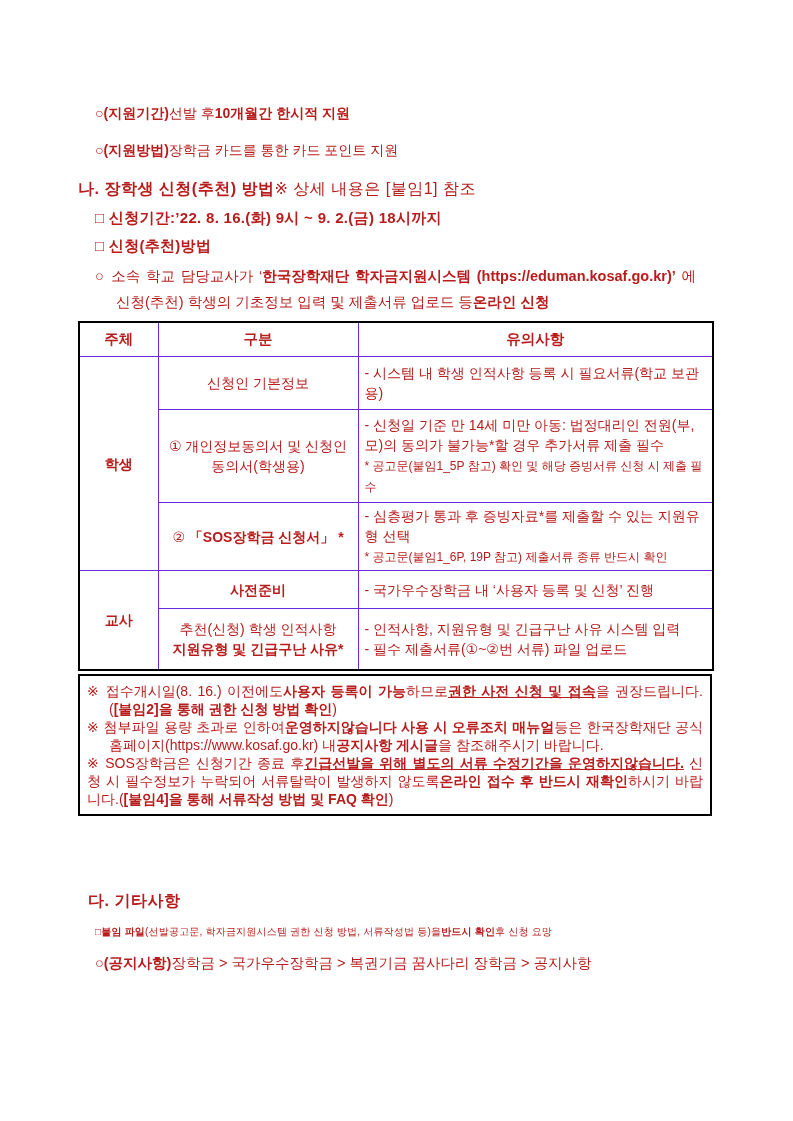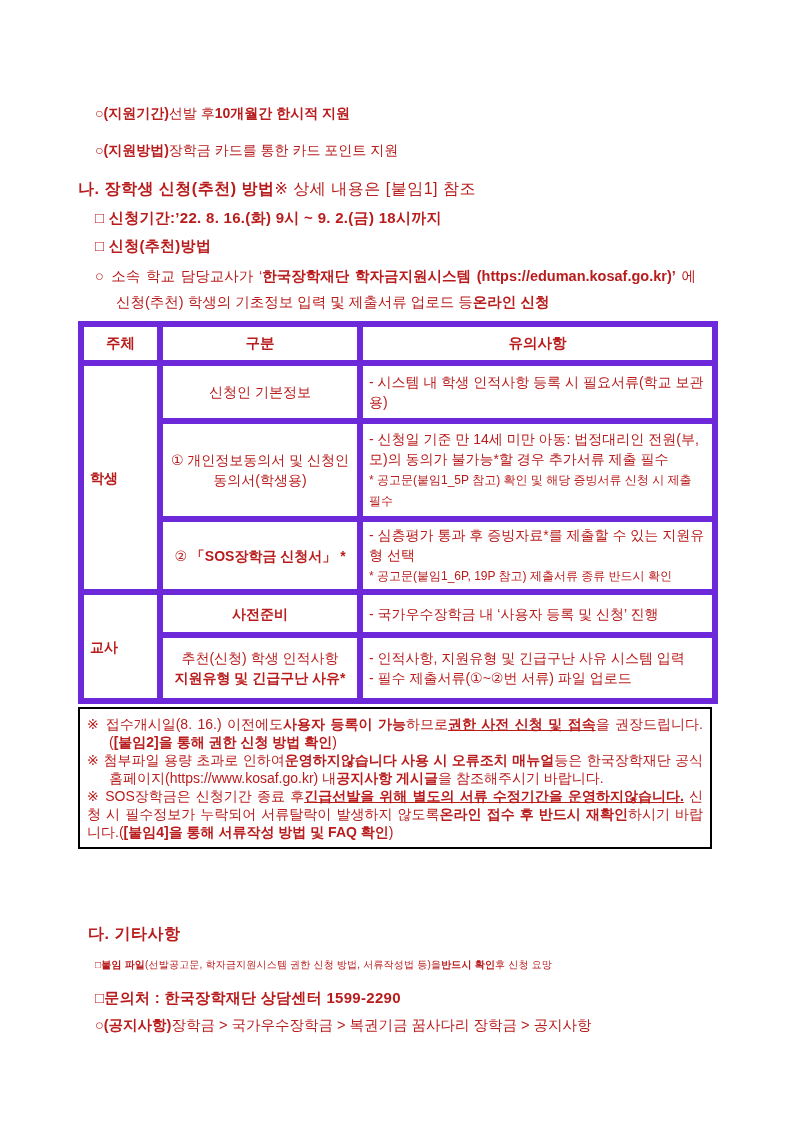--- a/index.html
+++ b/index.html
@@ -25,24 +25,24 @@
     font-size:14.5px;line-height:26px;
     margin:2px 16px 6px 17px;
     padding-left:21px;text-indent:-21px;
     text-align:justify;
   }
   table.apply{
     width:634px;border-collapse:collapse;table-layout:fixed;
     margin-top:2px;
     border:2px solid #000;
   }
-  table.apply th,table.apply td{border:6px solid #6d28d9;}
+  table.apply th,table.apply td{border:1px solid #6d28d9;}
   table.apply th{font-size:14.5px;font-weight:700;text-align:center;height:29px;padding:2px 4px;}
   table.apply td{font-size:14px;line-height:20px;padding:3px 6px;vertical-align:middle;}
-  td.subj{font-weight:700;font-size:15px;}
+  td.subj{text-align:center;font-weight:700;font-size:15px;}
   td.gubun{text-align:center;}
   td.note{text-align:left;}
   tr.r1 td{height:46px;}
   tr.r2 td{height:86px;}
   tr.r3 td{height:58px;}
   tr.r4 td{height:31px;}
   tr.r5 td{height:54px;}
   .notes-box{
     width:634px;box-sizing:border-box;
     border:2px solid #000;
@@ -115,16 +115,15 @@
   </table>
 
   <div class="notes-box">
     <p class="note-ln hang"><span>※ 접수개시일(8. 16.) 이전에도</span><span class="rb">사용자 등록이 가능</span><span>하므로</span><span class="rbu">권한 사전 신청 및 접속</span><span>을 권장드립니다.(</span><span class="rb">[붙임2]을 통해 권한 신청 방법 확인</span><span>)</span></p>
     <p class="note-ln hang"><span>※ 첨부파일 용량 초과로 인하여</span><span class="rb">운영하지않습니다 사용 시 오류조치 매뉴얼</span><span>등은 한국장학재단 공식 홈페이지(https://www.kosaf.go.kr) 내</span><span class="rb">공지사항 게시글</span><span>을 참조해주시기 바랍니다.</span></p>
     <p class="note-ln"><span>※ SOS장학금은 신청기간 종료 후</span><span class="rbu">긴급선발을 위해 별도의 서류 수정기간을 운영하지않습니다.</span><span> 신청 시 필수정보가 누락되어 서류탈락이 발생하지 않도록</span><span class="rb">온라인 접수 후 반드시 재확인</span><span>하시기 바랍니다.(</span><span class="rb">[붙임4]을 통해 서류작성 방법 및 FAQ 확인</span><span>)</span></p>
   </div>
 
   <h2 class="h-da"><span class="rb">다. 기타사항</span></h2>
   <p class="att-para"><span>□</span><span class="rb">붙임 파일</span><span>(선발공고문, 학자금지원시스템 권한 신청 방법, 서류작성법 등)을</span><span class="rb">반드시 확인</span><span>후 신청 요망</span></p>
-  <p class="contact"><span class="rb">□문의처 : 한국장학재단 상담센터 1599-2290</span></p>
   <p class="notice-path"><span>○</span><span class="rb">(공지사항)</span><span>장학금 &gt; 국가우수장학금 &gt; 복권기금 꿈사다리 장학금 &gt; 공지사항</span></p>
 
 </div>
 
 </body></html>

